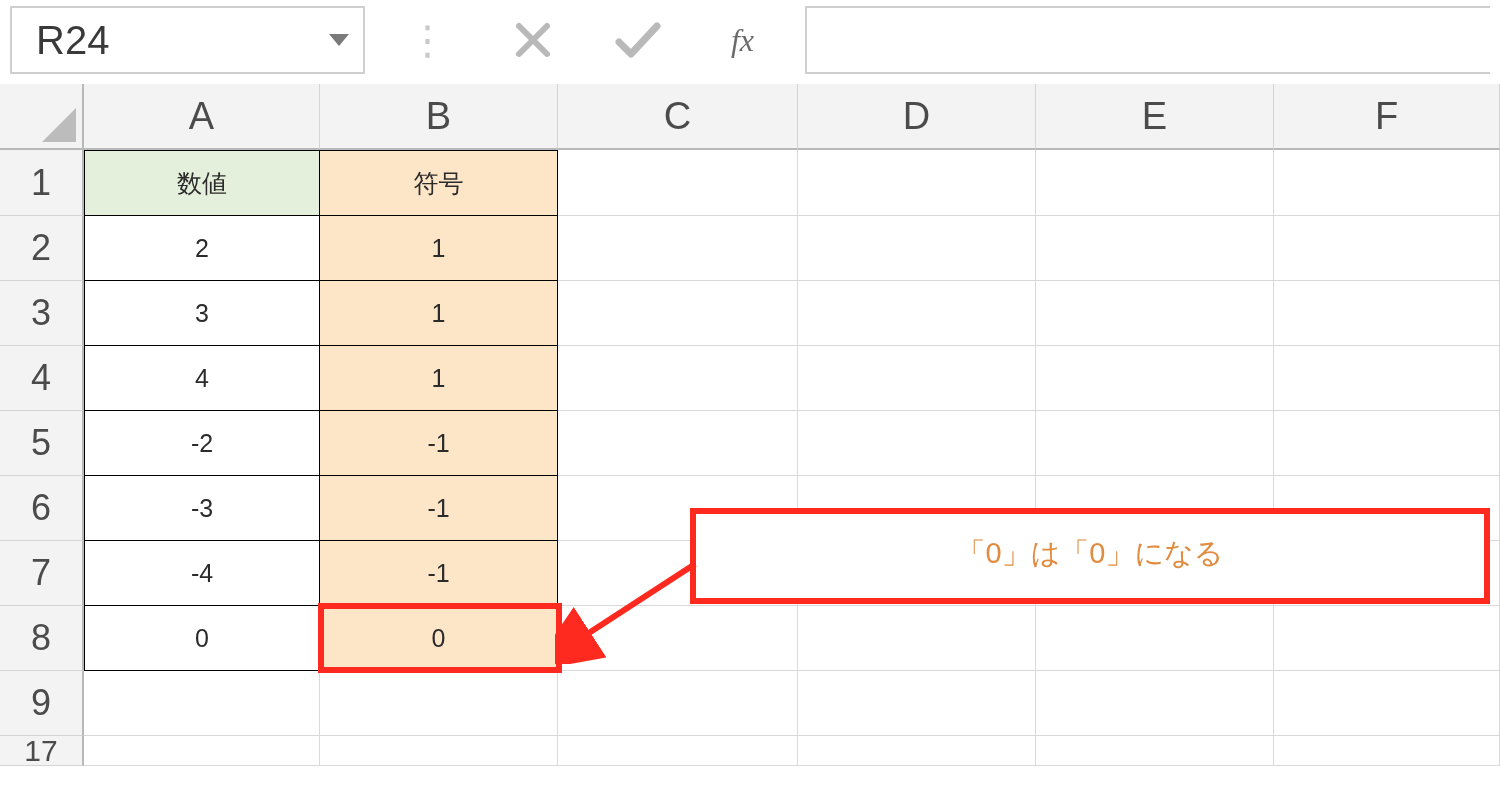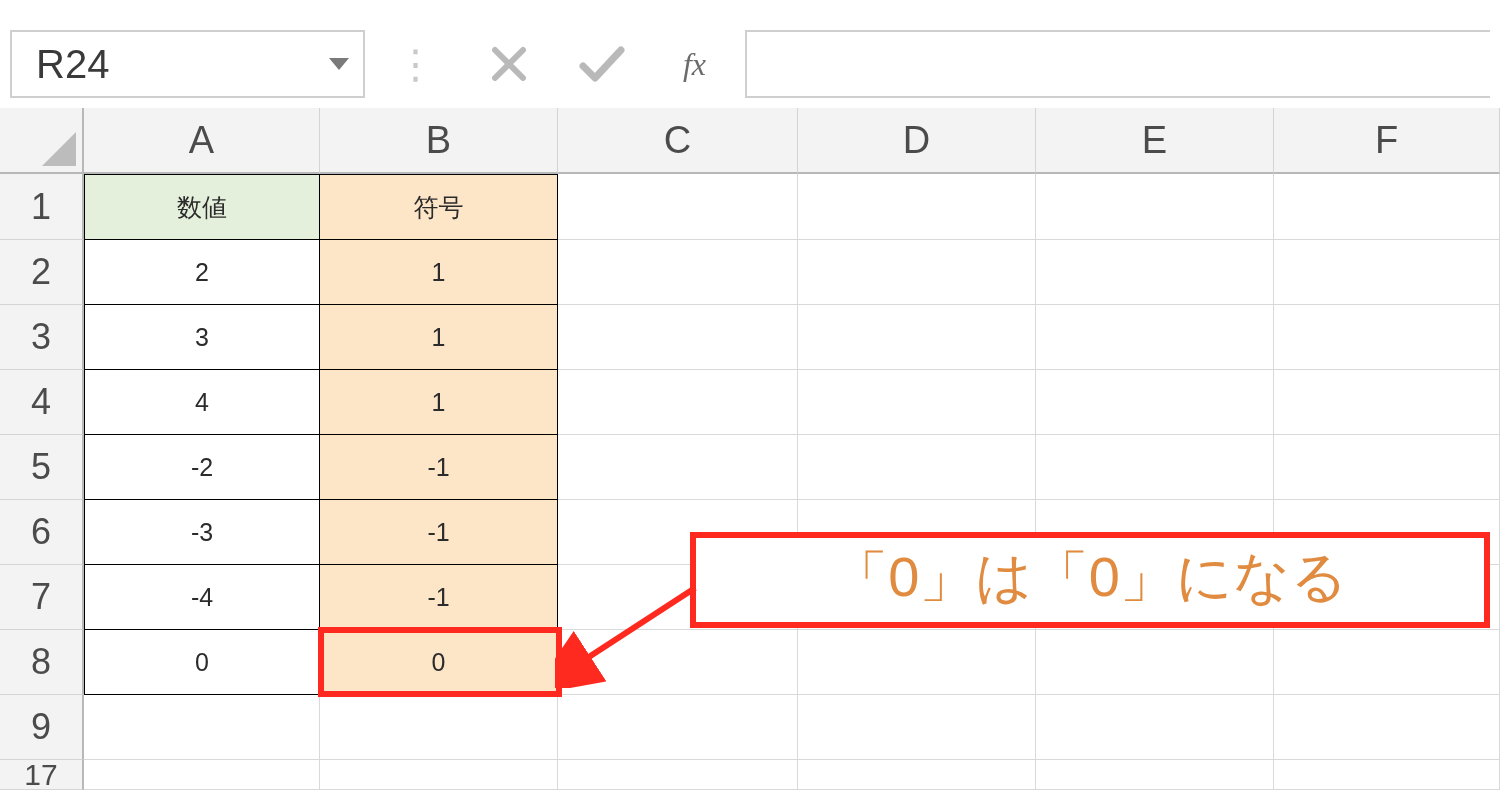--- a/index.html
+++ b/index.html
@@ -11,22 +11,21 @@
     height: 792px;
     position: relative;
     overflow: hidden;
   }
 
   
   .formula-bar {
     display: flex;
     align-items: flex-end;
     padding: 6px 10px 10px 10px;
-    gap: 8px;
-    margin-top: 24px;
+    gap: 20px;
   }
   .name-box {
     width: 355px;
     height: 68px;
     border: 2px solid #cfcfcf;
     display: flex;
     align-items: center;
     justify-content: space-between;
     padding: 0 14px 0 24px;
     font-size: 40px;
@@ -154,21 +153,21 @@
     border:6px solid #ff2a1f;
     pointer-events:none;
   }
 
   
   .callout {
     position:absolute;
     border:6px solid #ff2a1f;
     background:#fff;
     color:#e08b3f;
-    font-size:56px;
+    font-size:29px;
     padding:10px 30px 14px 30px;
     display:flex;
     align-items:center;
     justify-content:center;
     font-family:"Meiryo","MS PGothic",sans-serif;
     font-weight:500;
   }
   .arrow-svg{
     position:absolute;
     pointer-events:none;

